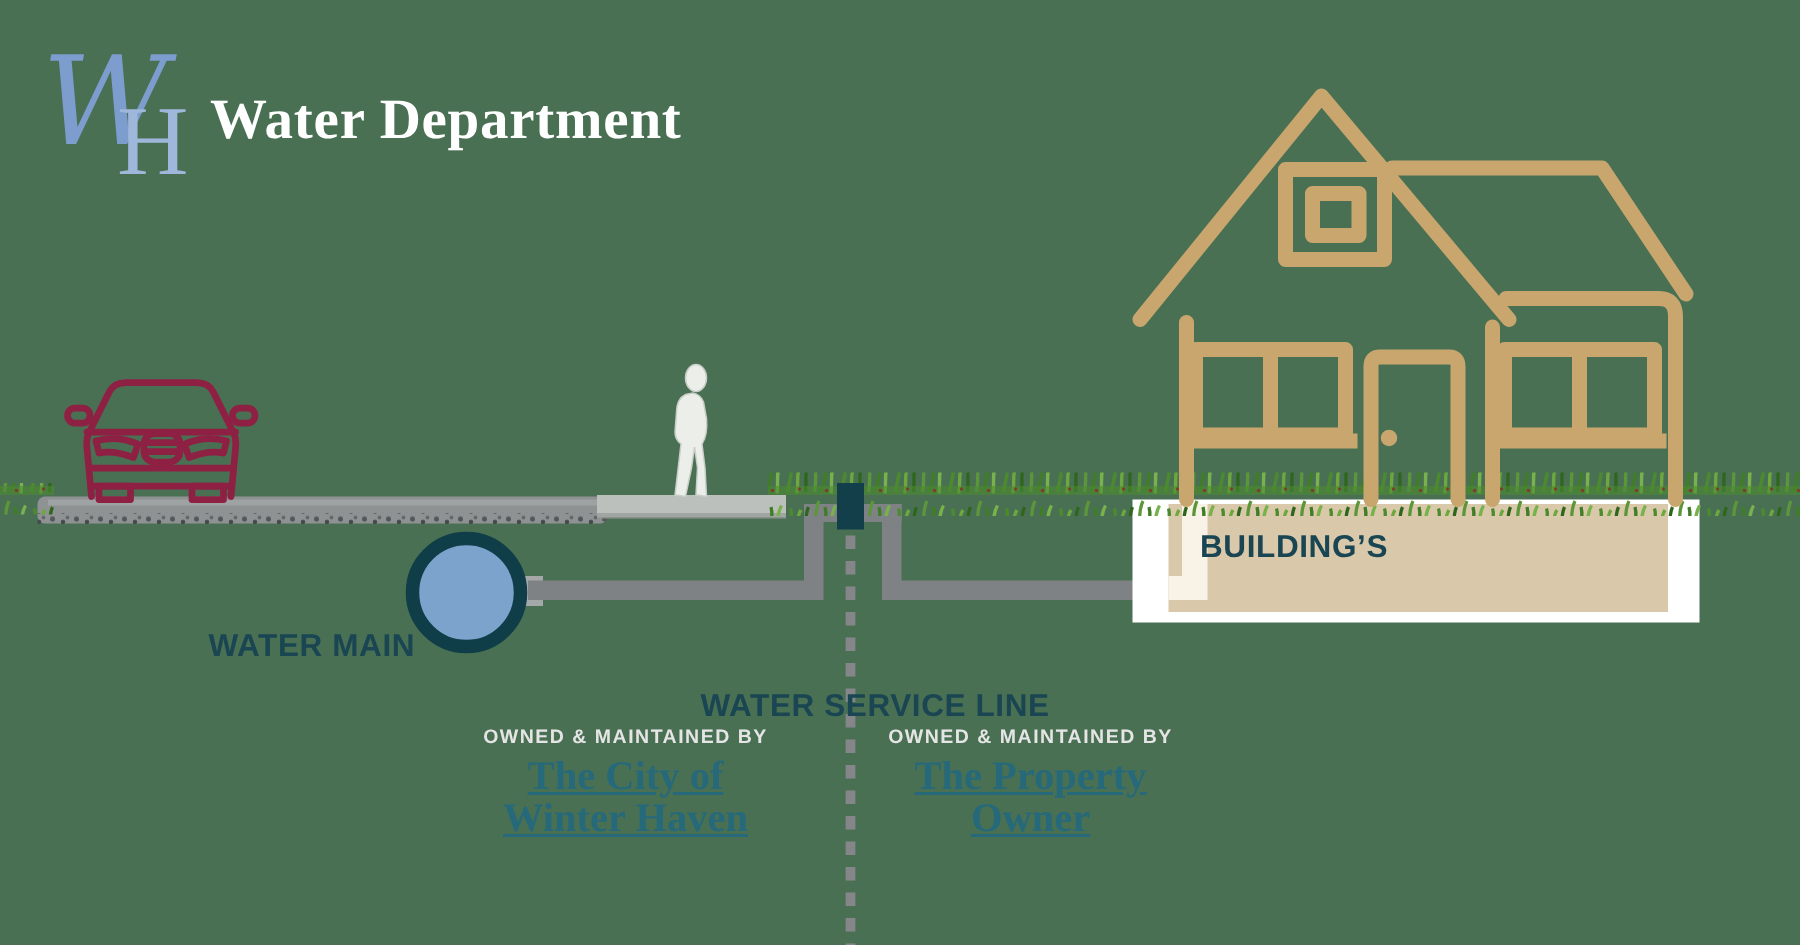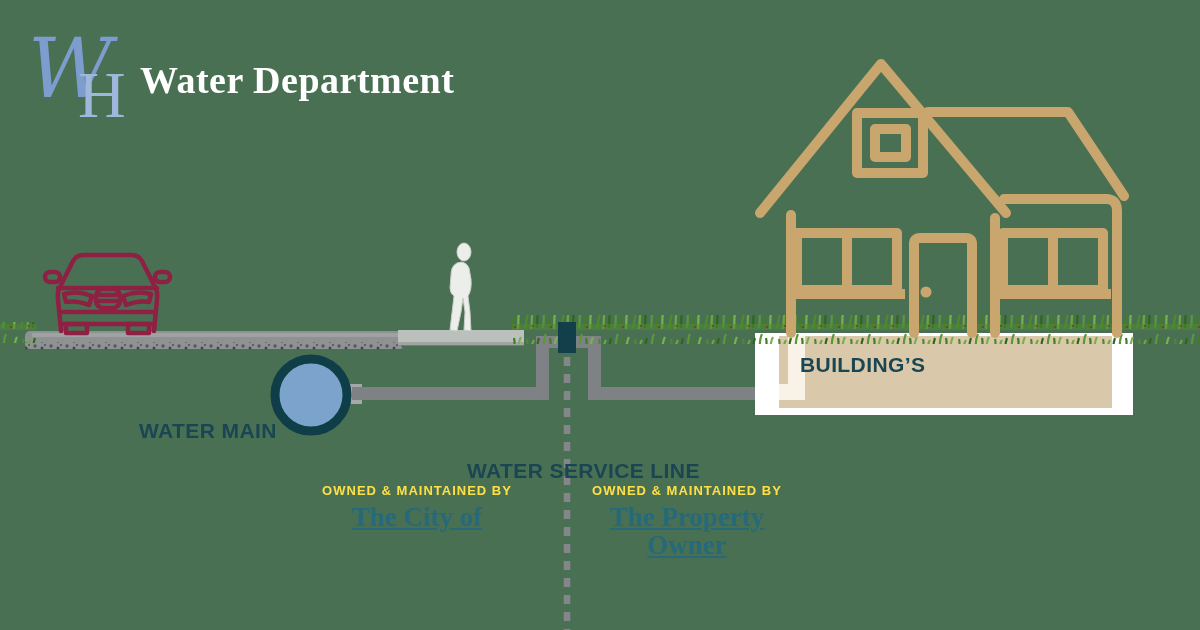--- a/index.html
+++ b/index.html
@@ -18,21 +18,21 @@
   
   .lbl{position:absolute;font-weight:bold;font-size:21px;letter-spacing:.4px;color:#1A4552;white-space:nowrap;}
   .lbl-water-meter{left:500px;top:292px;}
   .lbl-water-main{left:139px;top:384px;margin-top:35px;}
   .lbl-service-line{left:467px;top:411px;margin-top:48px;}
   .lbl-plumbing{left:800px;top:352px;line-height:26px;}
   
   .own{position:absolute;top:483px;width:220px;text-align:center;}
   .own-city{left:307px;}
   .own-owner{left:577px;}
-  .own-eyebrow{font-weight:bold;font-size:13px;letter-spacing:1px;color:#fde047;white-space:nowrap;}
+  .own-eyebrow{font-weight:bold;font-size:13px;letter-spacing:1px;color:#e5e5e5;white-space:nowrap;}
   .own-name{font-family:"Liberation Serif",serif;font-weight:bold;font-size:27px;line-height:28px;color:#25697B;margin-top:5px;white-space:nowrap;text-decoration:underline;}
 </style>
 <title>City of Winter Haven Water Department</title></head>
 <body>
 
 <div id="stage">
 
   <svg id="scene" width="1200" height="630" viewBox="0 0 1200 630">
     <defs>
       <pattern id="grassPat" width="36" height="30" patternUnits="userSpaceOnUse">
@@ -141,20 +141,21 @@
   <div class="lbl lbl-water-main">WATER MAIN</div>
   <div class="lbl lbl-service-line">WATER SERVICE LINE</div>
   <div class="lbl lbl-plumbing">
     <div>BUILDING’S</div>
   </div>
 
   <div class="own own-city">
     <div class="own-eyebrow">OWNED &amp; MAINTAINED BY</div>
     <div class="own-name">
       <div>The City of</div>
+      <div>Winter Haven</div>
     </div>
   </div>
   <div class="own own-owner">
     <div class="own-eyebrow">OWNED &amp; MAINTAINED BY</div>
     <div class="own-name">
       <div>The Property</div>
       <div>Owner</div>
     </div>
   </div>
 

